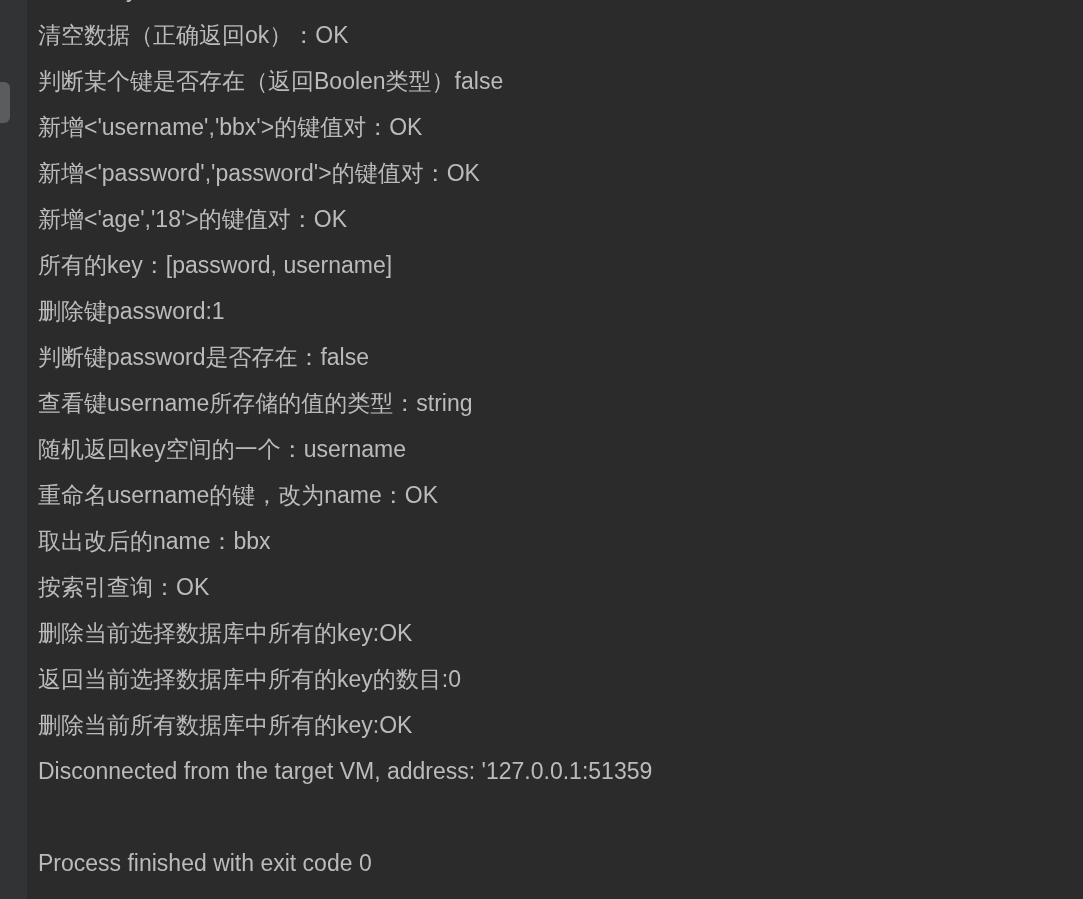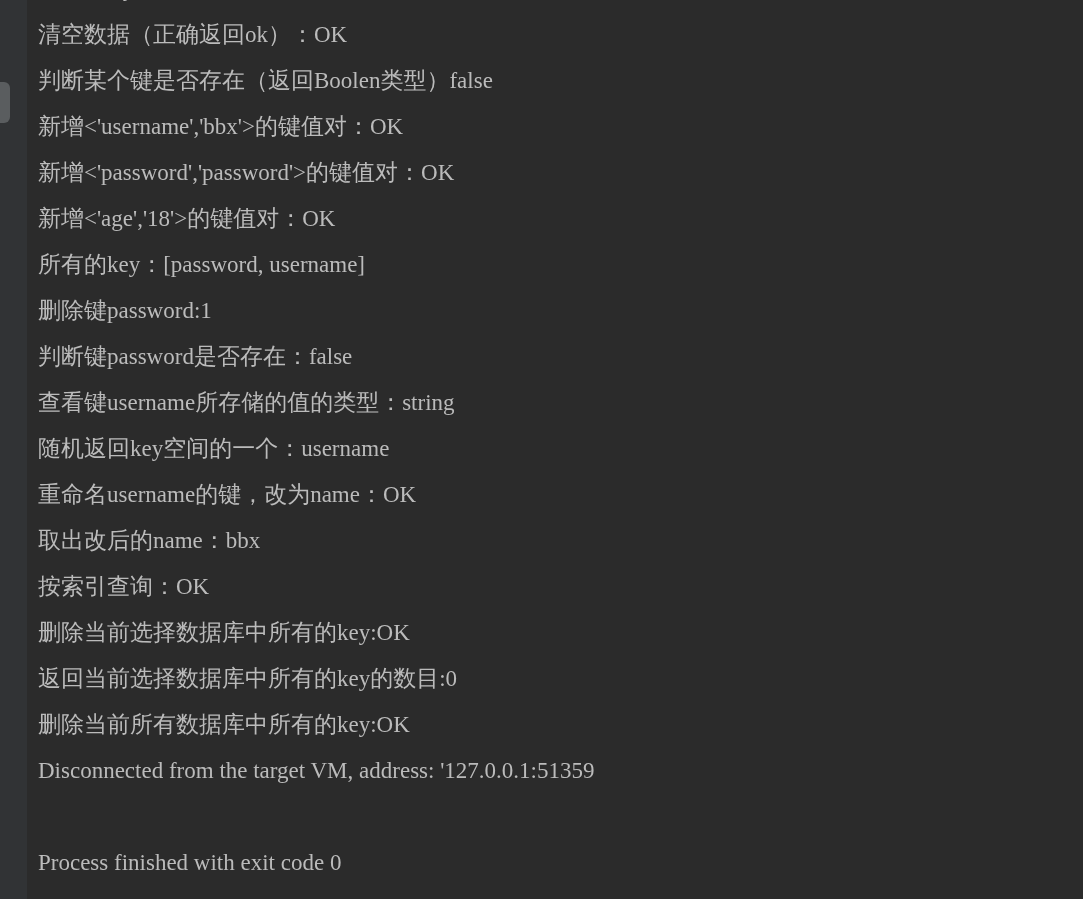--- a/index.html
+++ b/index.html
@@ -6,21 +6,21 @@
     margin: 0;
     padding: 0;
     background: #2b2b2b;
   }
   #console-panel {
     position: relative;
     width: 1083px;
     height: 899px;
     background: #2b2b2b;
     overflow: hidden;
-    font-family: Liberation Serif, serif;
+    font-family: Liberation Sans, sans-serif;
   }
   
   #gutter {
     position: absolute;
     left: 0;
     top: 0;
     width: 27px;
     height: 899px;
     background: #313335;
     z-index: 3;

